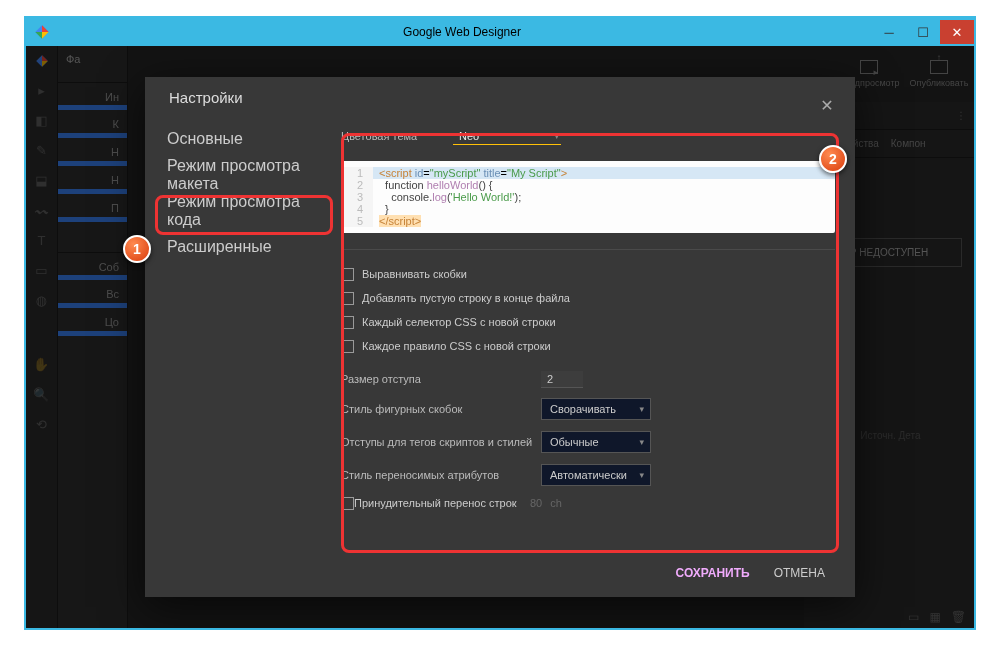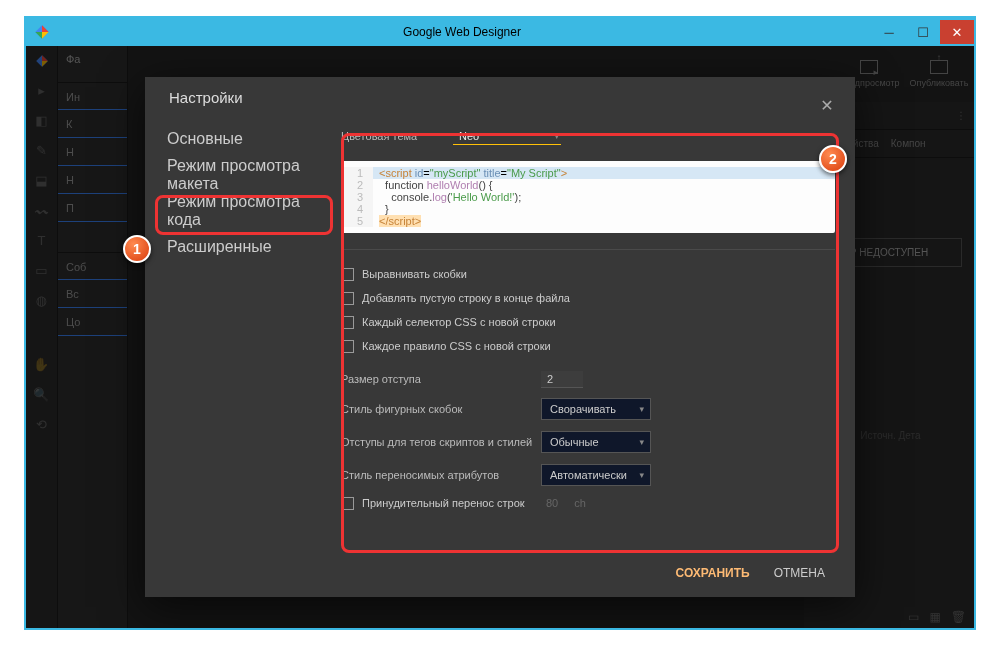--- a/index.html
+++ b/index.html
@@ -15,21 +15,21 @@
 .win-btn { width: 34px; height: 24px; display: flex; align-items: center; justify-content: center; font-size: 13px; color: #333; }
 .win-btn.close { background: #c94030; color: #fff; }
 
 .app-shell { position: relative; height: calc(100% - 28px); background: #262626; overflow: hidden; }
 
 .left-tools { position: absolute; left: 0; top: 0; width: 32px; height: 100%; background: #2b2b2b; border-right: 1px solid #1a1a1a; display: flex; flex-direction: column; align-items: center; padding-top: 8px; gap: 14px; }
 .tool-icon { width: 16px; height: 16px; opacity: 0.4; font-size: 13px; color: #aaa; display: flex; align-items: center; justify-content: center; }
 
 .left-panel { position: absolute; left: 32px; top: 0; width: 70px; height: 100%; background: #2e2e2e; border-right: 1px solid #1a1a1a; }
 .menu-row { height: 26px; display: flex; align-items: center; padding-left: 8px; color: #aaa; font-size: 11px; }
-.panel-sec { height: 28px; border-bottom: 1px solid #3b82f6; color: #999; font-size: 11px; padding: 8px; }
+.panel-sec { height: 28px; border-bottom: 5px solid #3b82f6; color: #999; font-size: 11px; padding: 8px; text-align: right; }
 
 .top-actions { position: absolute; right: 0; top: 0; height: 56px; display: flex; gap: 0; }
 .top-action { width: 70px; display: flex; flex-direction: column; align-items: center; justify-content: center; color: #888; font-size: 9px; gap: 4px; }
 .top-action-icon { width: 18px; height: 14px; border: 1px solid #888; position: relative; }
 .top-action-icon.play::after { content: '▸'; position: absolute; right: -1px; bottom: -4px; font-size: 9px; }
 .top-action-icon.pub::before { content: '↑'; position: absolute; left: 50%; top: -9px; transform: translateX(-50%); font-size: 10px; }
 
 .right-panel { position: absolute; right: 0; top: 56px; width: 170px; height: calc(100% - 56px); background: #2b2b2b; }
 .right-tabs { display: flex; height: 28px; border-bottom: 1px solid #1a1a1a; font-size: 10px; color: #888; align-items: center; }
 .right-tab { padding: 0 8px; }
@@ -67,27 +67,27 @@
 .kw-js { color: #444; }
 
 .section-title { font-size: 12px; color: #ccc; margin: 10px 0 8px 0; }
 .section-divider { border: none; border-top: 1px solid #4a4a4a; margin: 12px 0; }
 
 .chk-row { display: flex; align-items: center; height: 24px; font-size: 11px; color: #ccc; gap: 8px; }
 .chk { width: 13px; height: 13px; border: 1px solid #999; background: transparent; }
 
 .num-input { background: #3d3d3d; border-bottom: 1px solid #555; width: 42px; padding: 2px 6px; color: #ccc; font-size: 11px; }
 
-.force-wrap-row { display: flex; align-items: center; gap: 8px; font-size: 11px; color: #ccc; }
+.force-wrap-row { display: flex; align-items: center; font-size: 11px; color: #ccc; }
 .force-wrap-row .chk { flex-shrink: 0; }
 .force-wrap-label { width: 176px; line-height: 1.3; }
 .dim-val { color: #666; }
 
 .dialog-footer { height: 48px; display: flex; align-items: center; justify-content: flex-end; gap: 24px; padding-right: 30px; font-size: 12px; }
-.btn-save { color: #fdba74; font-weight: bold; cursor: pointer; }
+.btn-save { color: #f0abfc; font-weight: bold; cursor: pointer; }
 .btn-cancel { color: #ccc; cursor: pointer; }
 
 .callout { position: absolute; width: 28px; height: 28px; border-radius: 50%; background: radial-gradient(circle at 35% 30%, #ff8a50, #d93c0d); border: 2px solid #fff; color: #fff; font-weight: bold; font-size: 14px; display: flex; align-items: center; justify-content: center; box-shadow: 0 2px 5px rgba(0,0,0,0.6); z-index: 50; }
 .red-box { position: absolute; border: 3px solid #e33; border-radius: 8px; pointer-events: none; z-index: 40; }
 
 .gwd-logo { width: 14px; height: 14px; }
 
 .bottom-icons { position: absolute; bottom: 4px; right: 8px; display: flex; gap: 10px; color: #666; font-size: 12px; }
 </style>
 </head>

